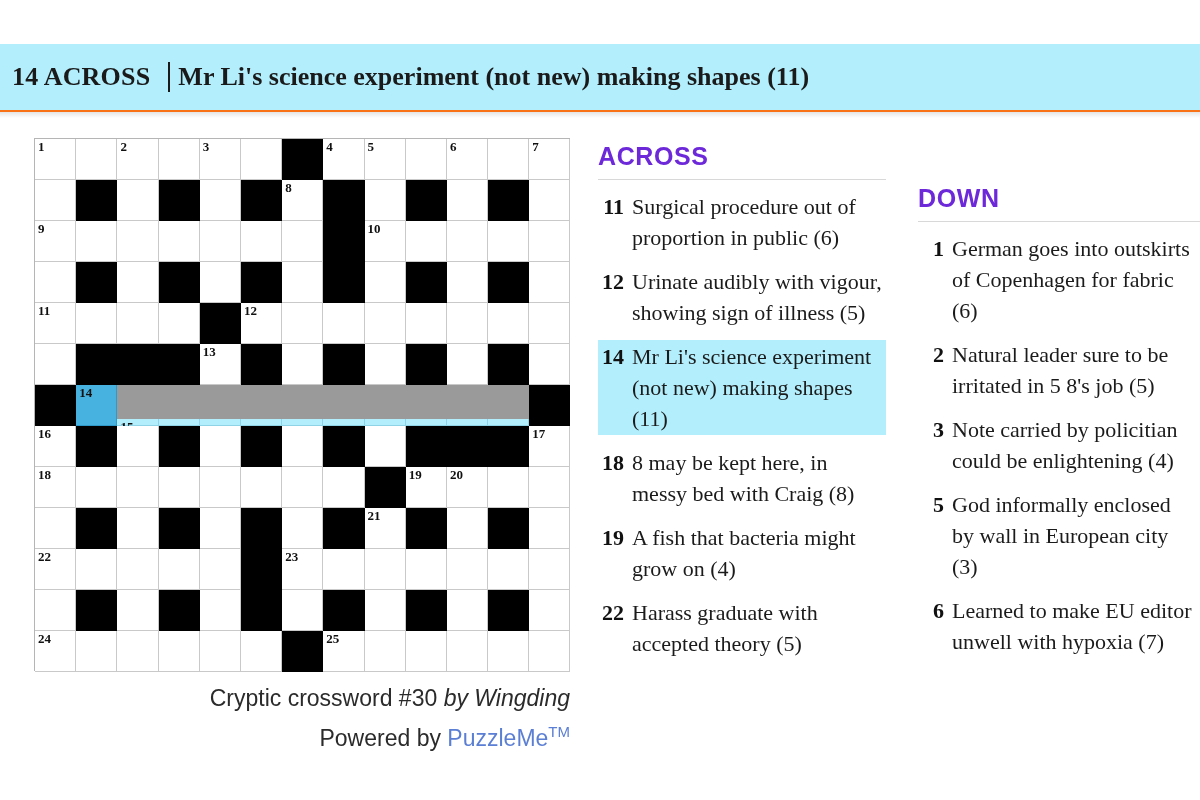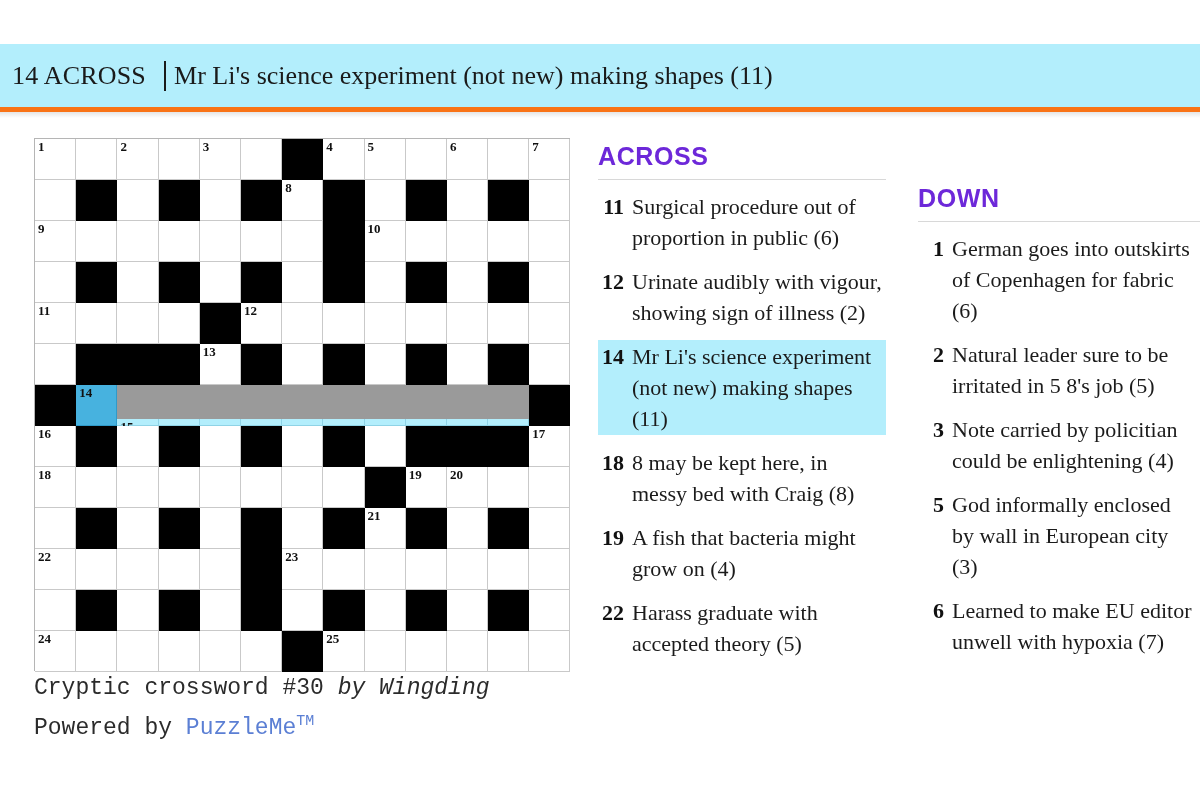--- a/index.html
+++ b/index.html
@@ -15,21 +15,22 @@
 
   
   .clue-banner {
     position: absolute;
     left: 0; top: 44px;
     width: 1200px; height: 68px;
     background: #b3eefc;
     display: flex;
     align-items: center;
     padding-left: 12px;
-    border-bottom: 5px solid #f97316;
+    border-bottom: 2px solid #f97316;
+    font-weight: bold;
   }
   .clue-banner .cb-num {
     font-size: 26px;
     color: #1a1a1a;
     letter-spacing: .2px;
     white-space: nowrap;
     font-family: "Liberation Serif", serif;
   }
   .clue-banner .cb-sep {
     display: inline-block;
@@ -76,26 +77,26 @@
     left: 3px; top: 0px;
     font-size: 13px;
     font-weight: bold;
     line-height: 15px;
     color: #111;
     font-family: "Liberation Serif", serif;
   }
 
   .grid-caption {
     width: 536px;
-    text-align: left;
-    margin-top: 0;
+    text-align: right;
+    margin-top: 10px;
     font-size: 23px;
     color: #2b2b2b;
     line-height: 34px;
-    font-family: Liberation Mono, monospace;
+    font-family: Liberation Sans, sans-serif;
   }
   .grid-caption .by { font-style: italic; }
   .grid-caption .pm { color: #5b7fd4; }
   .grid-caption .tm { font-size: 15px; vertical-align: super; color:#5b7fd4;}
 
   
   .clue-col { position: absolute; top: 142px; }
   .col-across { left: 598px; width: 288px; }
   .col-down   { left: 918px; width: 282px; margin-top: 42px; }
 
@@ -388,21 +389,21 @@
   <div class="clue-col col-across">
     <div class="clue-head">ACROSS</div>
     <div class="clue-head-rule"></div>
     <ul class="clue-list" id="across-list">
         <li class="clue-item">
           <span class="c-num">11</span>
           <span class="c-txt">Surgical procedure out of proportion in public (6)</span>
         </li>
         <li class="clue-item">
           <span class="c-num">12</span>
-          <span class="c-txt">Urinate audibly with vigour, showing sign of illness (2)</span>
+          <span class="c-txt">Urinate audibly with vigour, showing sign of illness (5)</span>
         </li>
         <li class="clue-item selected">
           <span class="c-num">14</span>
           <span class="c-txt">Mr Li's science experiment (not new) making shapes (11)</span>
         </li>
         <li class="clue-item">
           <span class="c-num">18</span>
           <span class="c-txt">8 may be kept here, in messy bed with Craig (8)</span>
         </li>
         <li class="clue-item">

